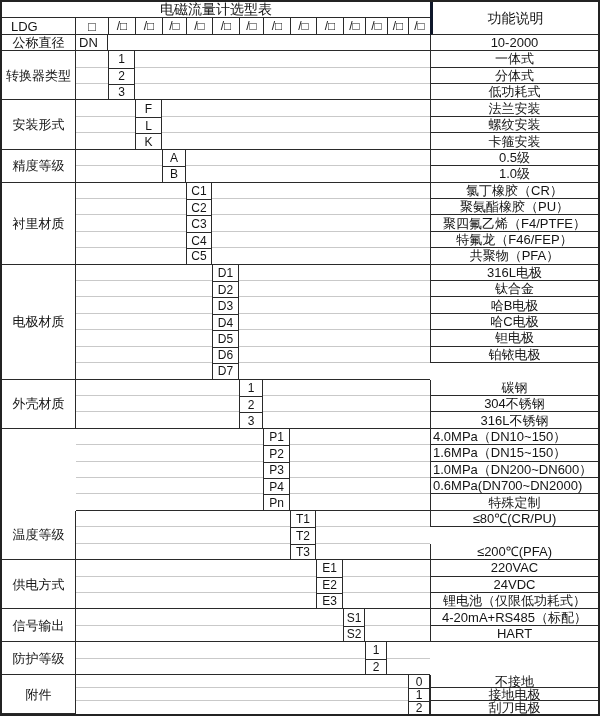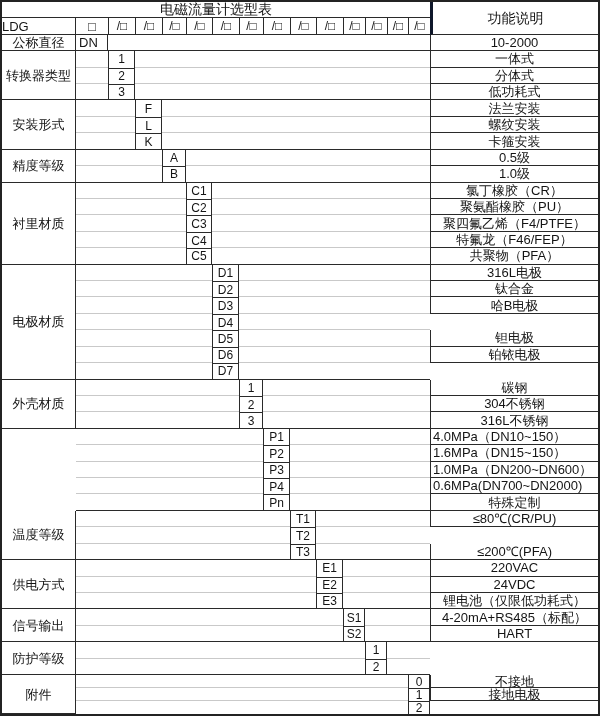--- a/index.html
+++ b/index.html
@@ -16,21 +16,21 @@
   .fbb{border-bottom:1px solid #c9c9c9;}
   .bl{border-left:3px solid #0f172a;}
   .br{border-right:1px solid #2a2a2a;}
   .bt{border-top:1px solid #2a2a2a;}
   .lab{border-right:1px solid #2a2a2a;border-bottom:1px solid #2a2a2a;}
   .fn{border-left:1px solid #2a2a2a;border-bottom:1px solid #2a2a2a;}
   .box{background:#fff;border-left:1px solid #2a2a2a;border-right:1px solid #2a2a2a;font-size:12px;}
   .slot{border-left:1px solid #2a2a2a;border-bottom:1px solid #2a2a2a;font-size:12px;}
   .title{font-size:14px;font-family:Liberation Serif, serif;}
   .hdr{font-size:14px;}
-  .pl{justify-content:flex-start;text-align:right;}
+  .pl{justify-content:flex-start;padding-left:9px;text-align:right;}
   .pl2{justify-content:flex-start;padding-left:3px;}
   .ta-l{justify-content:flex-start;padding-left:2px;}
 </style>
 </head>
 <body>
 
 <div id="tbl">
 
   <div class="c title bb" style="grid-area:1/1/2/16">电磁流量计选型表</div>
   <div class="c hdr bl bb" style="grid-area:1/16/3/17">功能说明</div>
@@ -108,20 +108,21 @@
   <div class="c box" style="grid-area:17/7/18/8">D1</div>
   <div class="c fn" style="grid-area:17/16/18/17">316L电极</div>
   <div class="c fbb" style="grid-area:18/2/19/16"></div>
   <div class="c box bt" style="grid-area:18/7/19/8">D2</div>
   <div class="c fn" style="grid-area:18/16/19/17">钛合金</div>
   <div class="c fbb" style="grid-area:19/2/20/16"></div>
   <div class="c box bt" style="grid-area:19/7/20/8">D3</div>
   <div class="c fn" style="grid-area:19/16/20/17">哈B电极</div>
   <div class="c fbb" style="grid-area:20/2/21/16"></div>
   <div class="c box bt" style="grid-area:20/7/21/8">D4</div>
+  <div class="c fn" style="grid-area:20/16/21/17">哈C电极</div>
   <div class="c fbb" style="grid-area:21/2/22/16"></div>
   <div class="c box bt" style="grid-area:21/7/22/8">D5</div>
   <div class="c fn" style="grid-area:21/16/22/17">钽电极</div>
   <div class="c fbb" style="grid-area:22/2/23/16"></div>
   <div class="c box bt" style="grid-area:22/7/23/8">D6</div>
   <div class="c fn" style="grid-area:22/16/23/17">铂铱电极</div>
   <div class="c bb" style="grid-area:23/2/24/16"></div>
   <div class="c box bt bb" style="grid-area:23/7/24/8">D7</div>
 
   <div class="c lab" style="grid-area:24/1/27/2">外壳材质</div>
@@ -188,14 +189,15 @@
 
   <div class="c lab" style="grid-area:42/1/45/2">附件</div>
   <div class="c fbb" style="grid-area:42/2/43/16"></div>
   <div class="c box" style="grid-area:42/15/43/16">0</div>
   <div class="c fn" style="grid-area:42/16/43/17">不接地</div>
   <div class="c fbb" style="grid-area:43/2/44/16"></div>
   <div class="c box bt" style="grid-area:43/15/44/16">1</div>
   <div class="c fn" style="grid-area:43/16/44/17">接地电极</div>
   <div class="c" style="grid-area:44/2/45/16"></div>
   <div class="c box bt" style="grid-area:44/15/45/16">2</div>
+  <div class="c fn" style="grid-area:44/16/45/17;border-bottom:none">刮刀电极</div>
 
 </div>
 
 </body></html>

